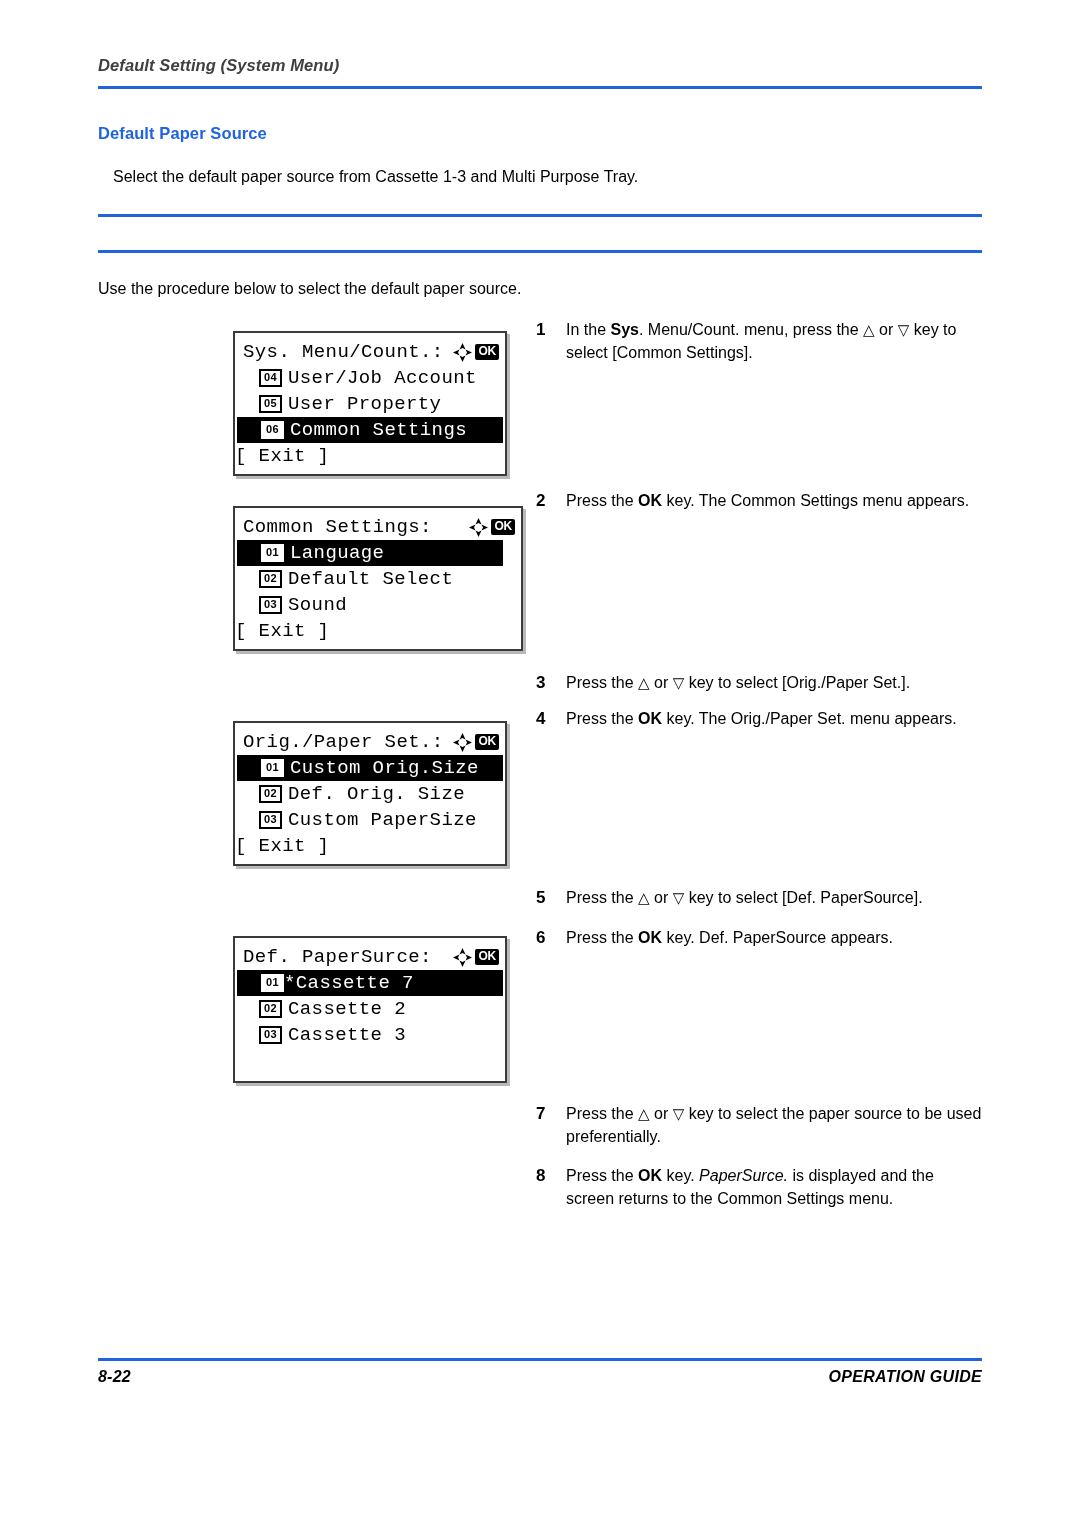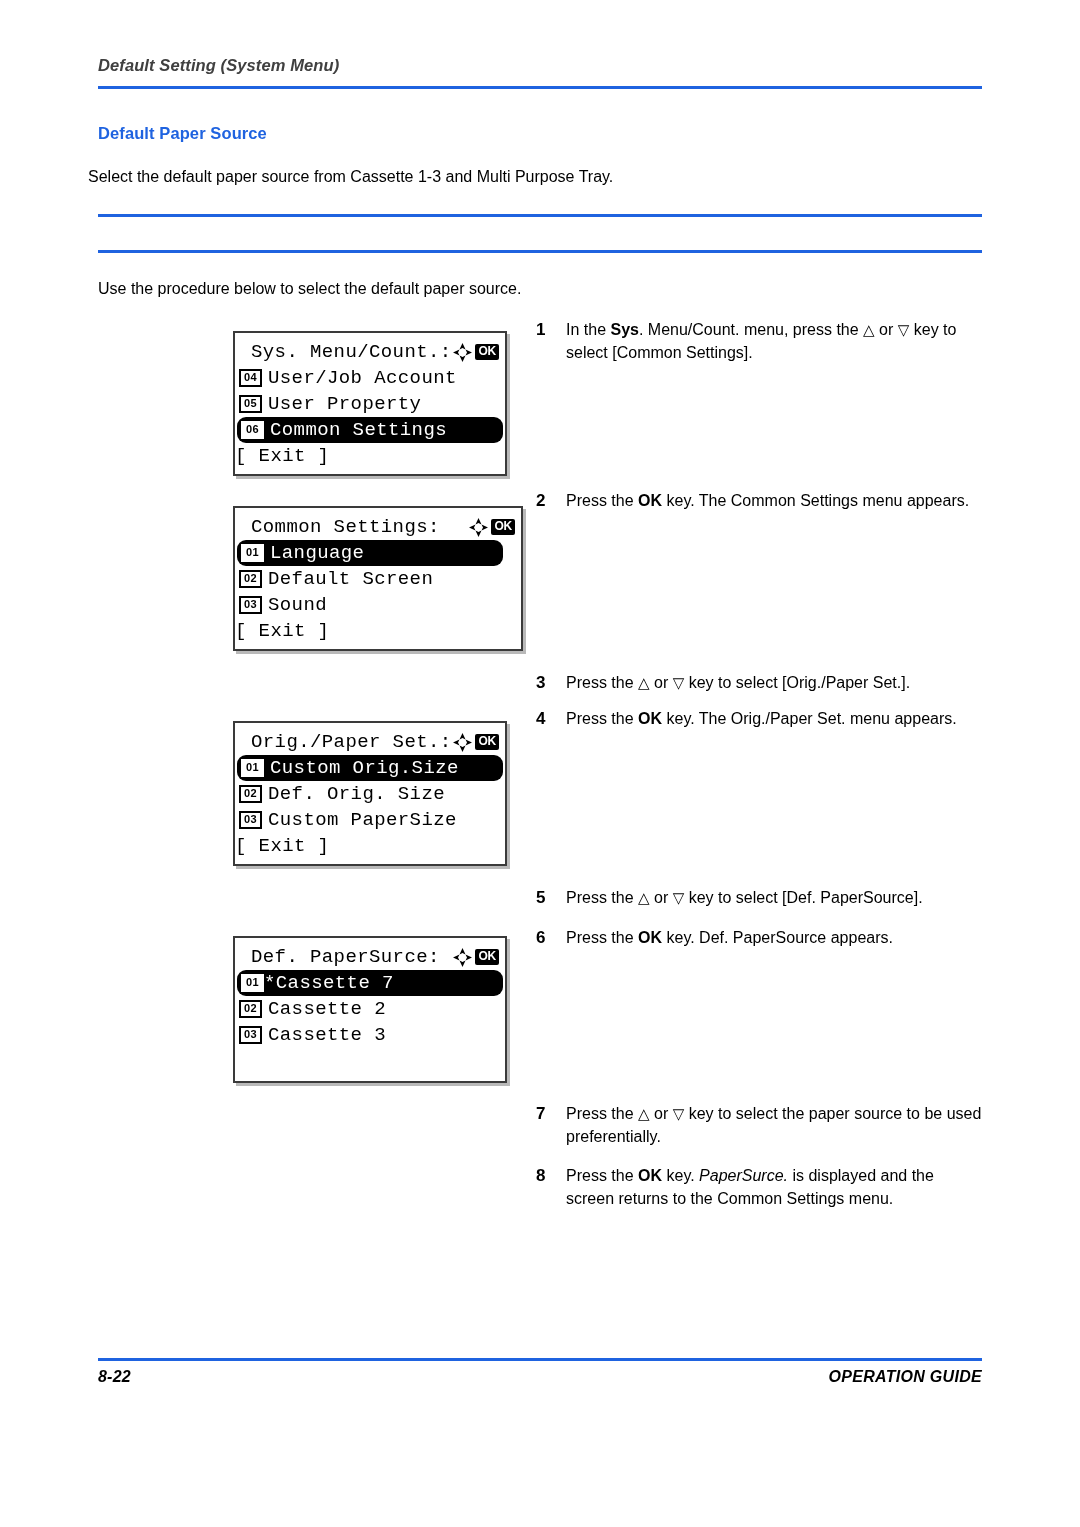--- a/index.html
+++ b/index.html
@@ -60,21 +60,21 @@
     letter-spacing: 0.1px;
   }
 
   .body-para {
     position: absolute;
     font-size: 16px;
     color: #000;
     line-height: 22px;
   }
   .para-intro {
-    left: 88px;
+    left: 113px;
     top: 166px;
     width: 884px;
   }
   .para-use {
     left: 98px;
     top: 278px;
     width: 884px;
   }
 
   
@@ -117,37 +117,36 @@
   .lcd-3 { left: 233px; top: 721px;  width: 274px; height: 145px; }
   .lcd-4 { left: 233px; top: 936px;  width: 274px; height: 147px; }
 
   .lcd-row {
     position: relative;
     height: 26px;
     line-height: 26px;
     font-size: 19px;
     letter-spacing: 0.4px;
     white-space: nowrap;
-    padding-left: 4px;
+    padding-left: 24px;
     box-sizing: border-box;
   }
   .lcd-row.hl {
     background: #000000;
     color: #ffffff;
     margin-left: 2px;
     margin-right: 2px;
     width: 266px;
-    border-radius: 9px;
   }
 
   
   .lcd-title {
     display: flex;
     align-items: center;
-    padding-left: 16px;
+    padding-left: 8px;
     padding-right: 6px;
   }
   .lcd-title .t-label { flex: 0 0 auto; }
   .lcd-title .t-keys {
     margin-left: auto;
     display: flex;
     align-items: center;
     gap: 2px;
   }
 
@@ -329,21 +328,21 @@
             <polygon points="1,10.5 7.5,7.5 6,10.5 7.5,13.5" fill="#000"></polygon>
           </svg>
         </span>
         <span class="key-ok">OK</span>
       </span>
     </div>
     <div class="lcd-row hl">
       <span class="idx">01</span><span>Language</span>
     </div>
     <div class="lcd-row">
-      <span class="idx">02</span><span>Default Screen</span>
+      <span class="idx">02</span><span>Default Select</span>
     </div>
     <div class="lcd-row">
       <span class="idx">03</span><span>Sound</span>
     </div>
     <div class="lcd-exit">[  Exit  ]</div>
   </div>
 
   <div class="lcd lcd-3">
     <div class="lcd-row lcd-title">
       <span class="t-label">Orig./Paper Set.:</span>

